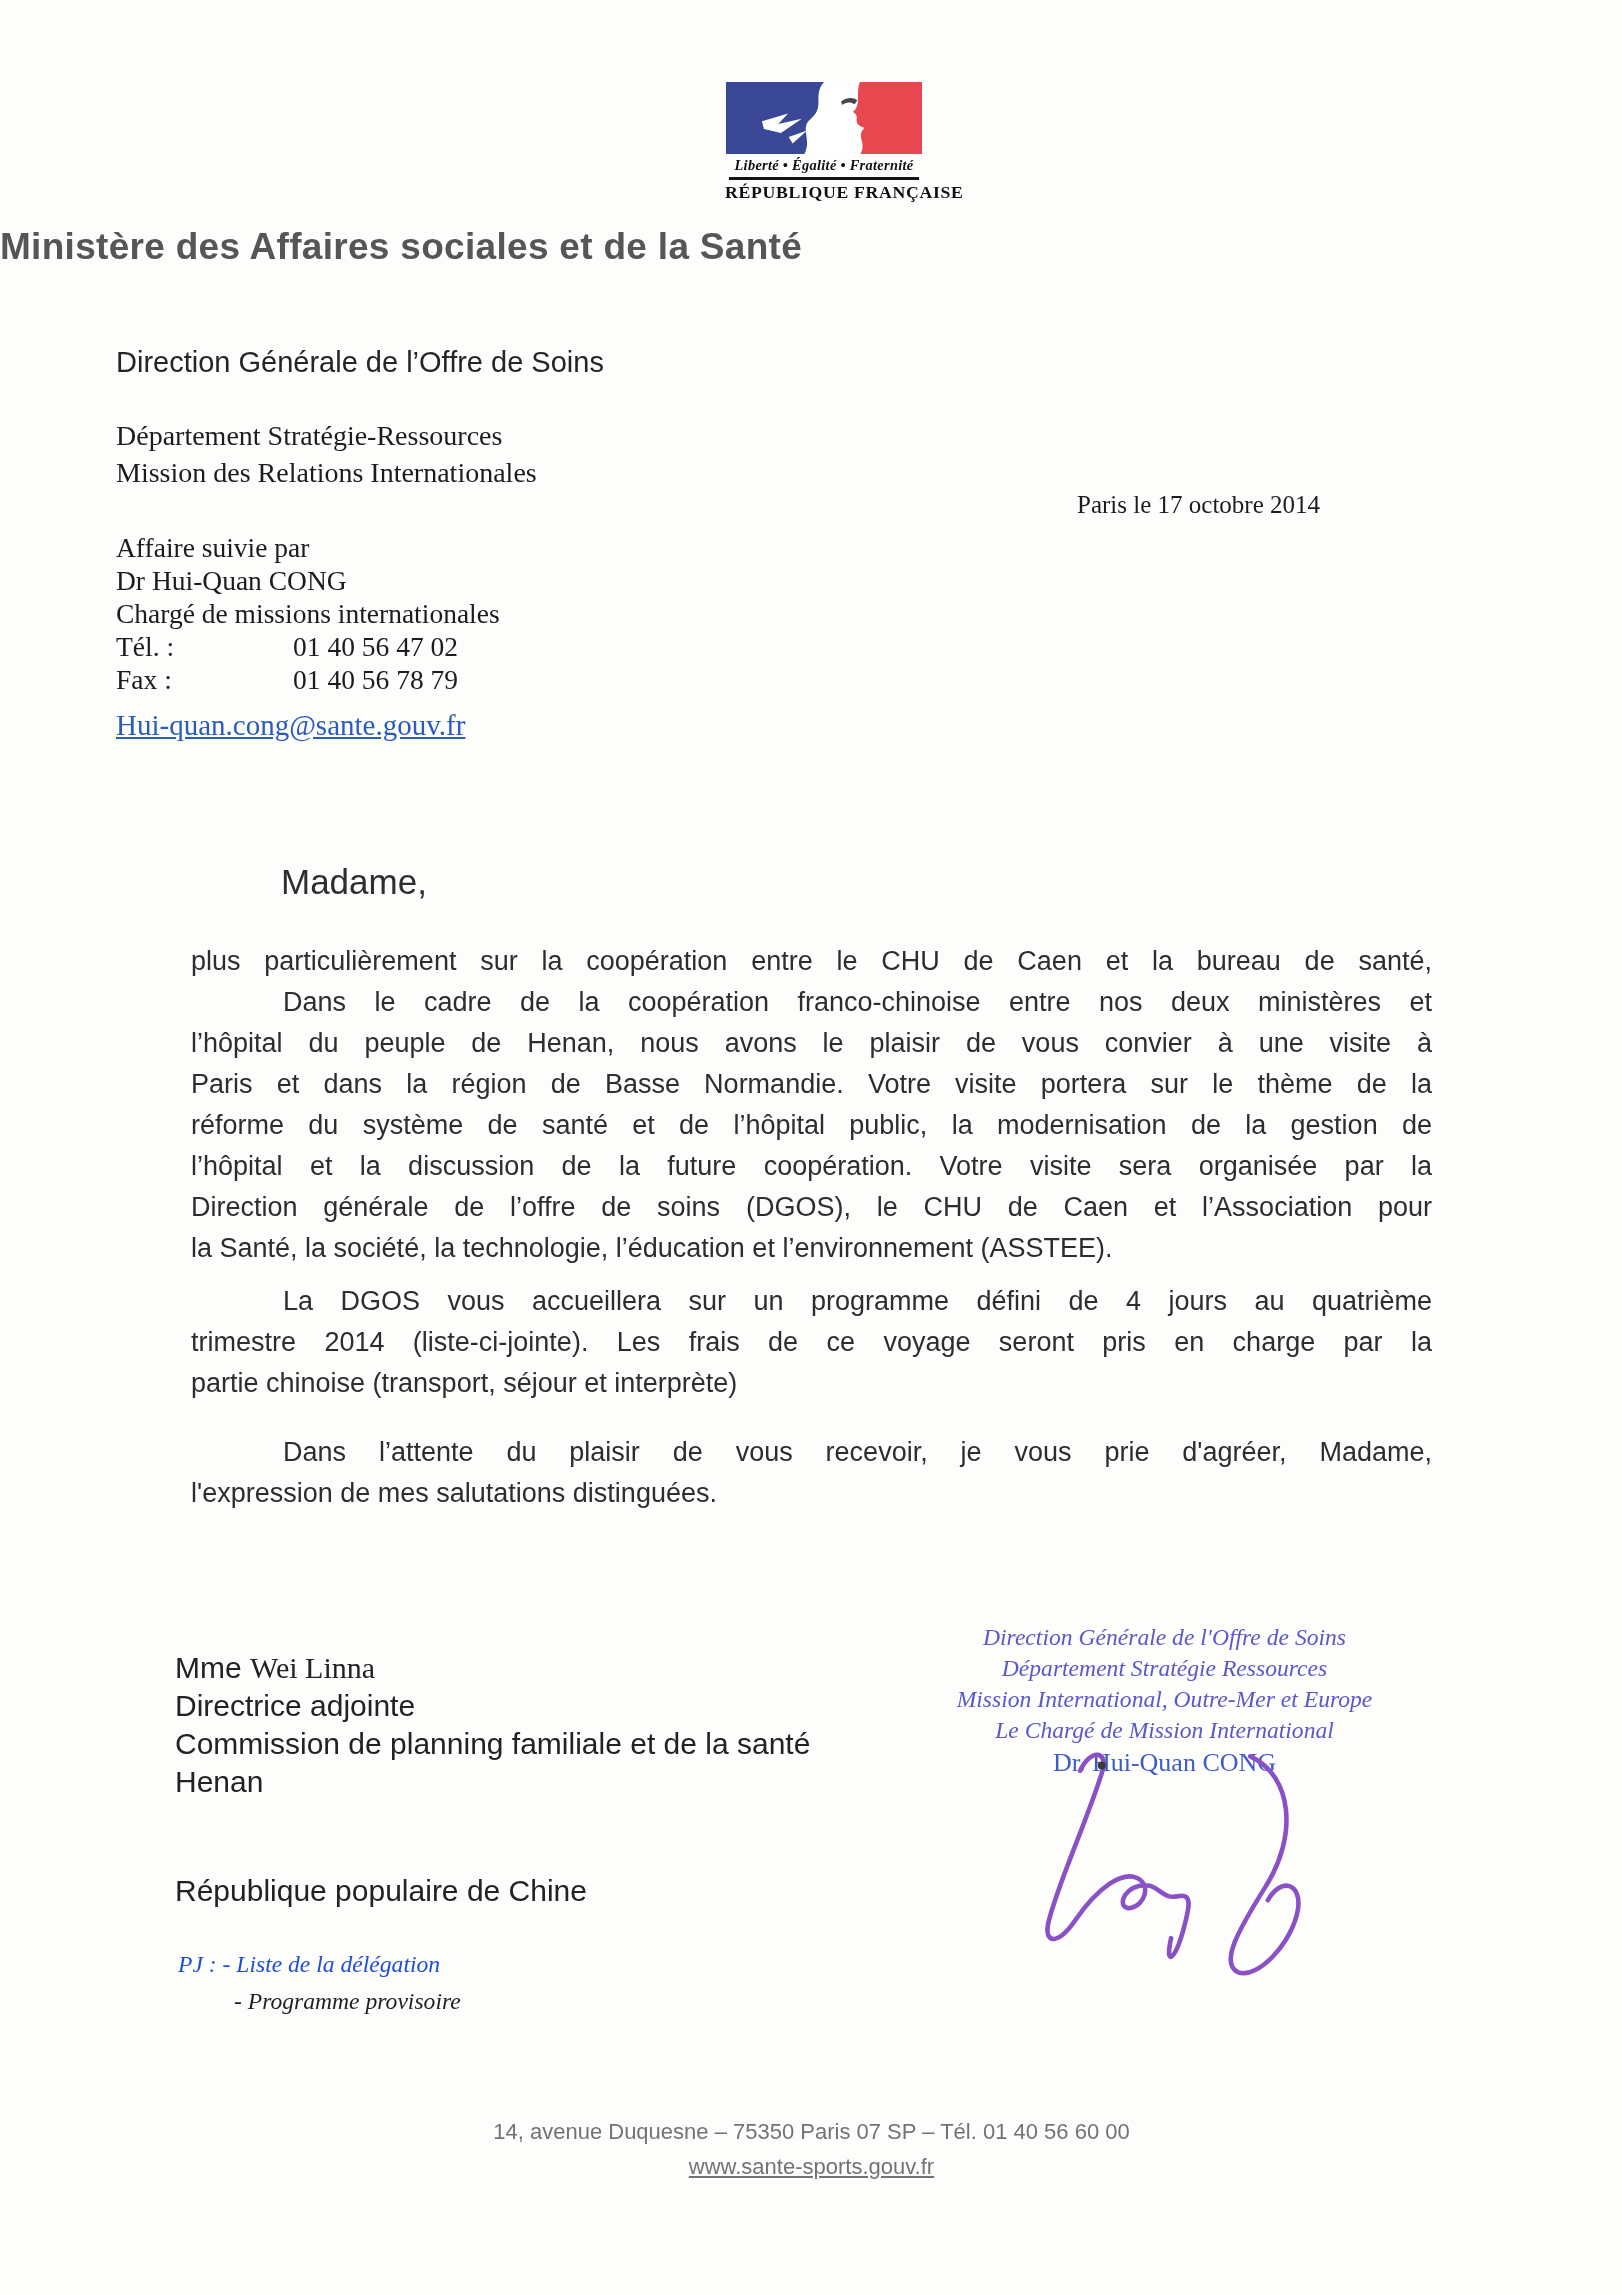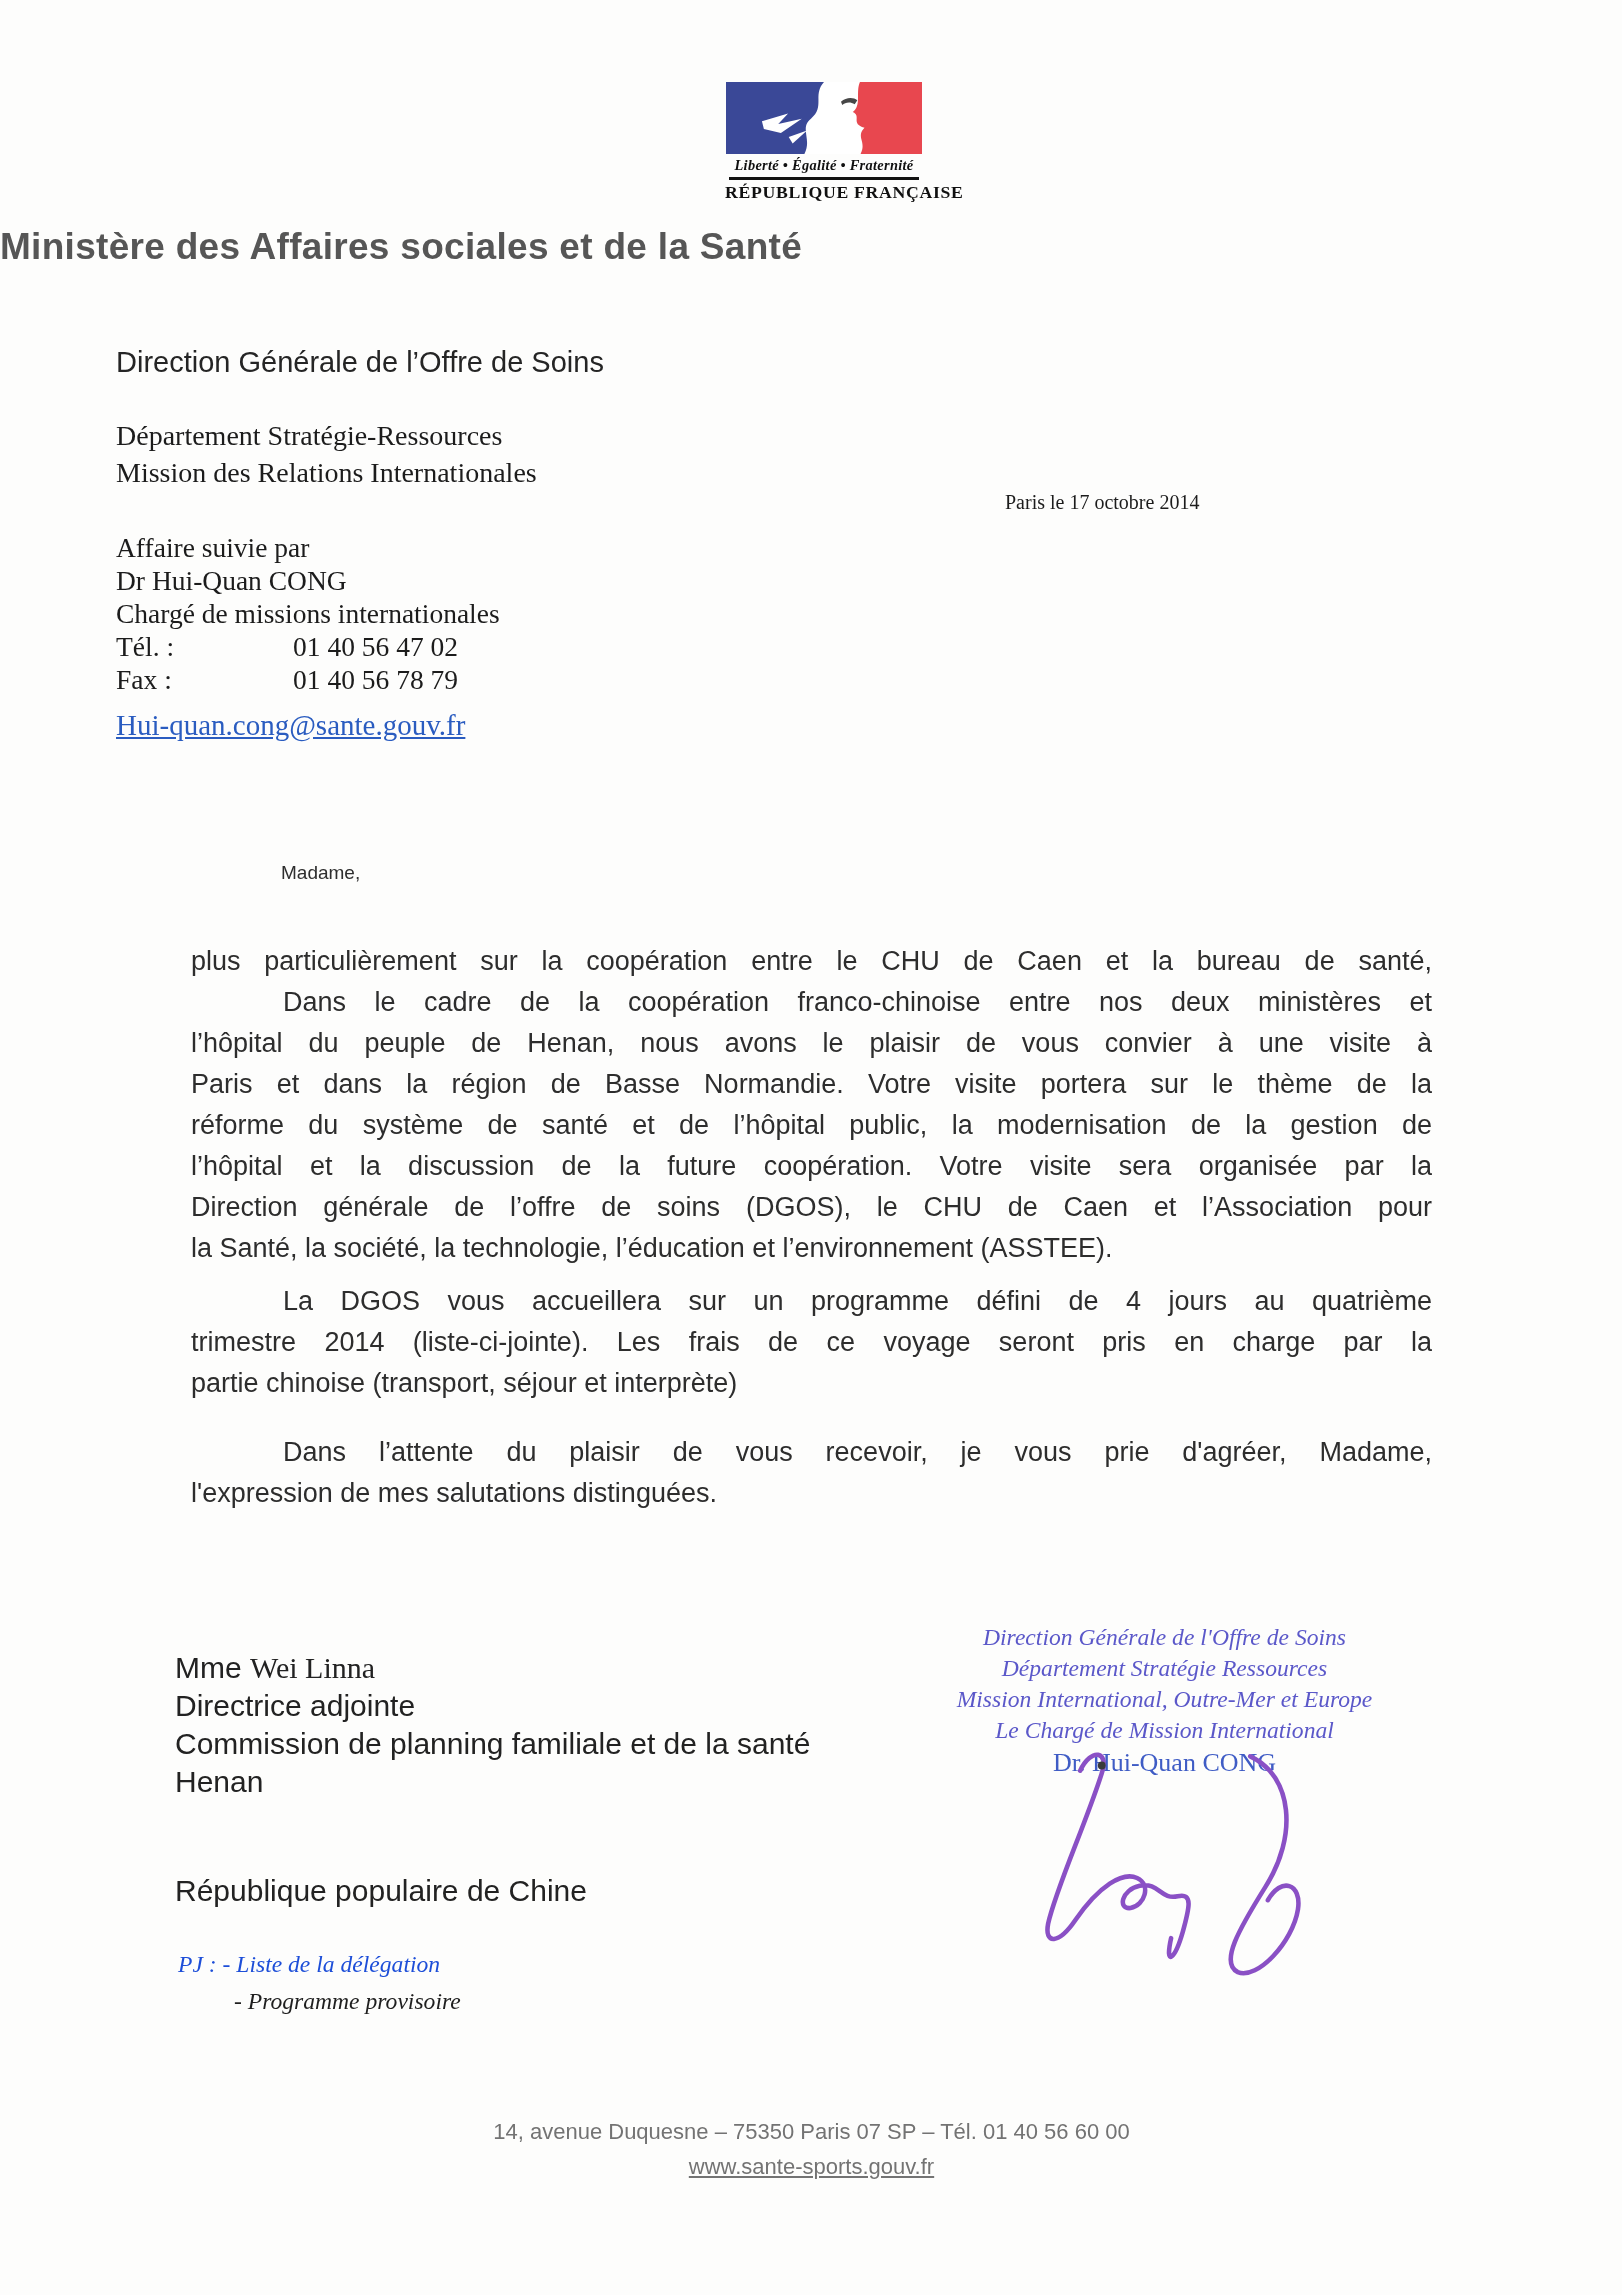--- a/index.html
+++ b/index.html
@@ -27,30 +27,30 @@
 
   .ministry-title {
     left:0; right:105px; top:226px; text-align:left;
     font-weight:bold; font-size:37px; color:#565656; letter-spacing:0.3px;
   }
 
   .hdr-direction { left:116px; top:346px; font-size:29px; color:#252525; }
   .hdr-dept     { left:116px; top:420px; font-size:28px; color:#1c1c1c;font-family:Liberation Serif, serif; }
   .hdr-mission  { left:116px; top:457px; font-size:28px; color:#1c1c1c; }
 
-  .place-date { left:1005px; top:491px; font-size:20px; color:#1c1c1c; }
+  .place-date { left:1077px; top:491px; font-size:25px; color:#1c1c1c; }
 
   .contact-block { left:116px; top:531px; font-size:27.5px; color:#1c1c1c; }
   .contact-block .row { height:33px; line-height:33px; white-space:nowrap; }
   .contact-block .lbl { display:inline-block; width:177px; }
   .email-row { margin-top:13px; }
   .email-link { color:#2a5cc0; text-decoration:underline; font-size:29px; cursor:pointer; }
 
   
-  .salutation { left:281px; top:862px; font-size:19px; }
+  .salutation { left:281px; top:862px; font-size:35px; }
   .para { left:191px; width:1241px; font-size:27px; color:#2d2d2d; }
   .jline { height:41px; line-height:41px; overflow:hidden; text-align:justify; white-space:normal; }
   .jline::after { content:""; display:inline-block; width:100%; }
   .lline { height:41px; line-height:41px; }
   .indent { text-indent:92px; }
   .p1 { top:941px; }
   .p2 { top:1281px; }
   .p3 { top:1432px; }
 
   

